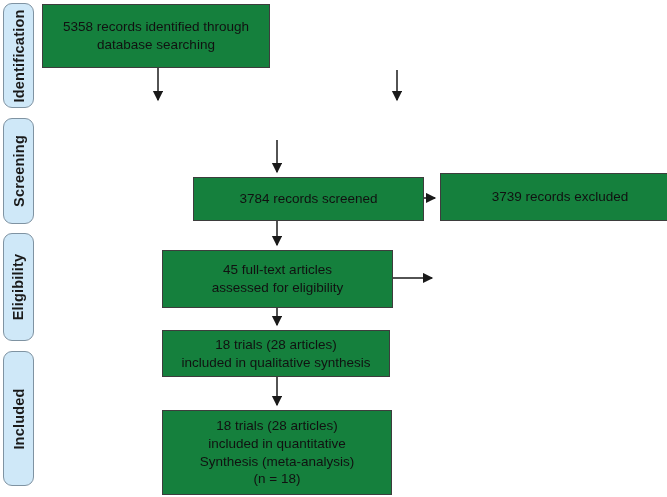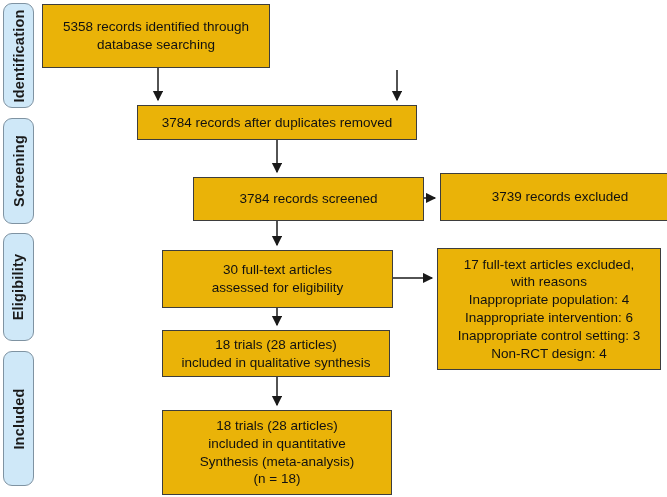--- a/index.html
+++ b/index.html
@@ -33,21 +33,21 @@
   .stage span {
     transform: rotate(-90deg);
     white-space: nowrap;
     font-weight: bold;
     font-size: 14.5px;
     letter-spacing: 0.2px;
     color: #1a1a1a;
   }
   .box {
     position: absolute;
-    background: #eab308;
+    background: #15803d;
     border: 1.6px solid #3d3d3d;
     box-sizing: border-box;
     display: flex;
     align-items: center;
     justify-content: center;
     text-align: center;
     white-space: pre-line;
     font-size: 13.5px;
     line-height: 1.32;
     padding: 2px 4px;
@@ -86,35 +86,28 @@
     <span>Eligibility</span>
   </div>
   <div class="stage" style="top:351px; height:135px;">
     <span>Included</span>
   </div>
 
   <div class="box" style="left:42px; top:4px; width:228px; height:64px;">5358 records identified through
 database searching</div>
 
 
-  <div class="box" style="left:137px; top:105px; width:280px; height:35px;">3784 records after duplicates removed</div>
 
   <div class="box" style="left:162px; top:177px; width:231px; height:44px;margin-left:31px;">3784 records screened</div>
 
   <div class="box" style="left:440px; top:173px; width:240px; height:48px;">3739 records excluded</div>
 
-  <div class="box" style="left:162px; top:250px; width:231px; height:58px;">30 full-text articles
+  <div class="box" style="left:162px; top:250px; width:231px; height:58px;">45 full-text articles
 assessed for eligibility</div>
 
-  <div class="box" style="left:437px; top:248px; width:224px; height:122px;">17 full-text articles excluded,
-with reasons
-Inappropriate population: 4
-Inappropriate intervention: 6
-Inappropriate control setting: 3
-Non-RCT design: 4</div>
 
   <div class="box" style="left:162px; top:330px; width:228px; height:47px;">18 trials (28 articles)
 included in qualitative synthesis</div>
 
   <div class="box" style="left:162px; top:410px; width:230px; height:85px;">18 trials (28 articles)
 included in quantitative
 Synthesis (meta-analysis)
 (n = 18)</div>
 
 </div>

